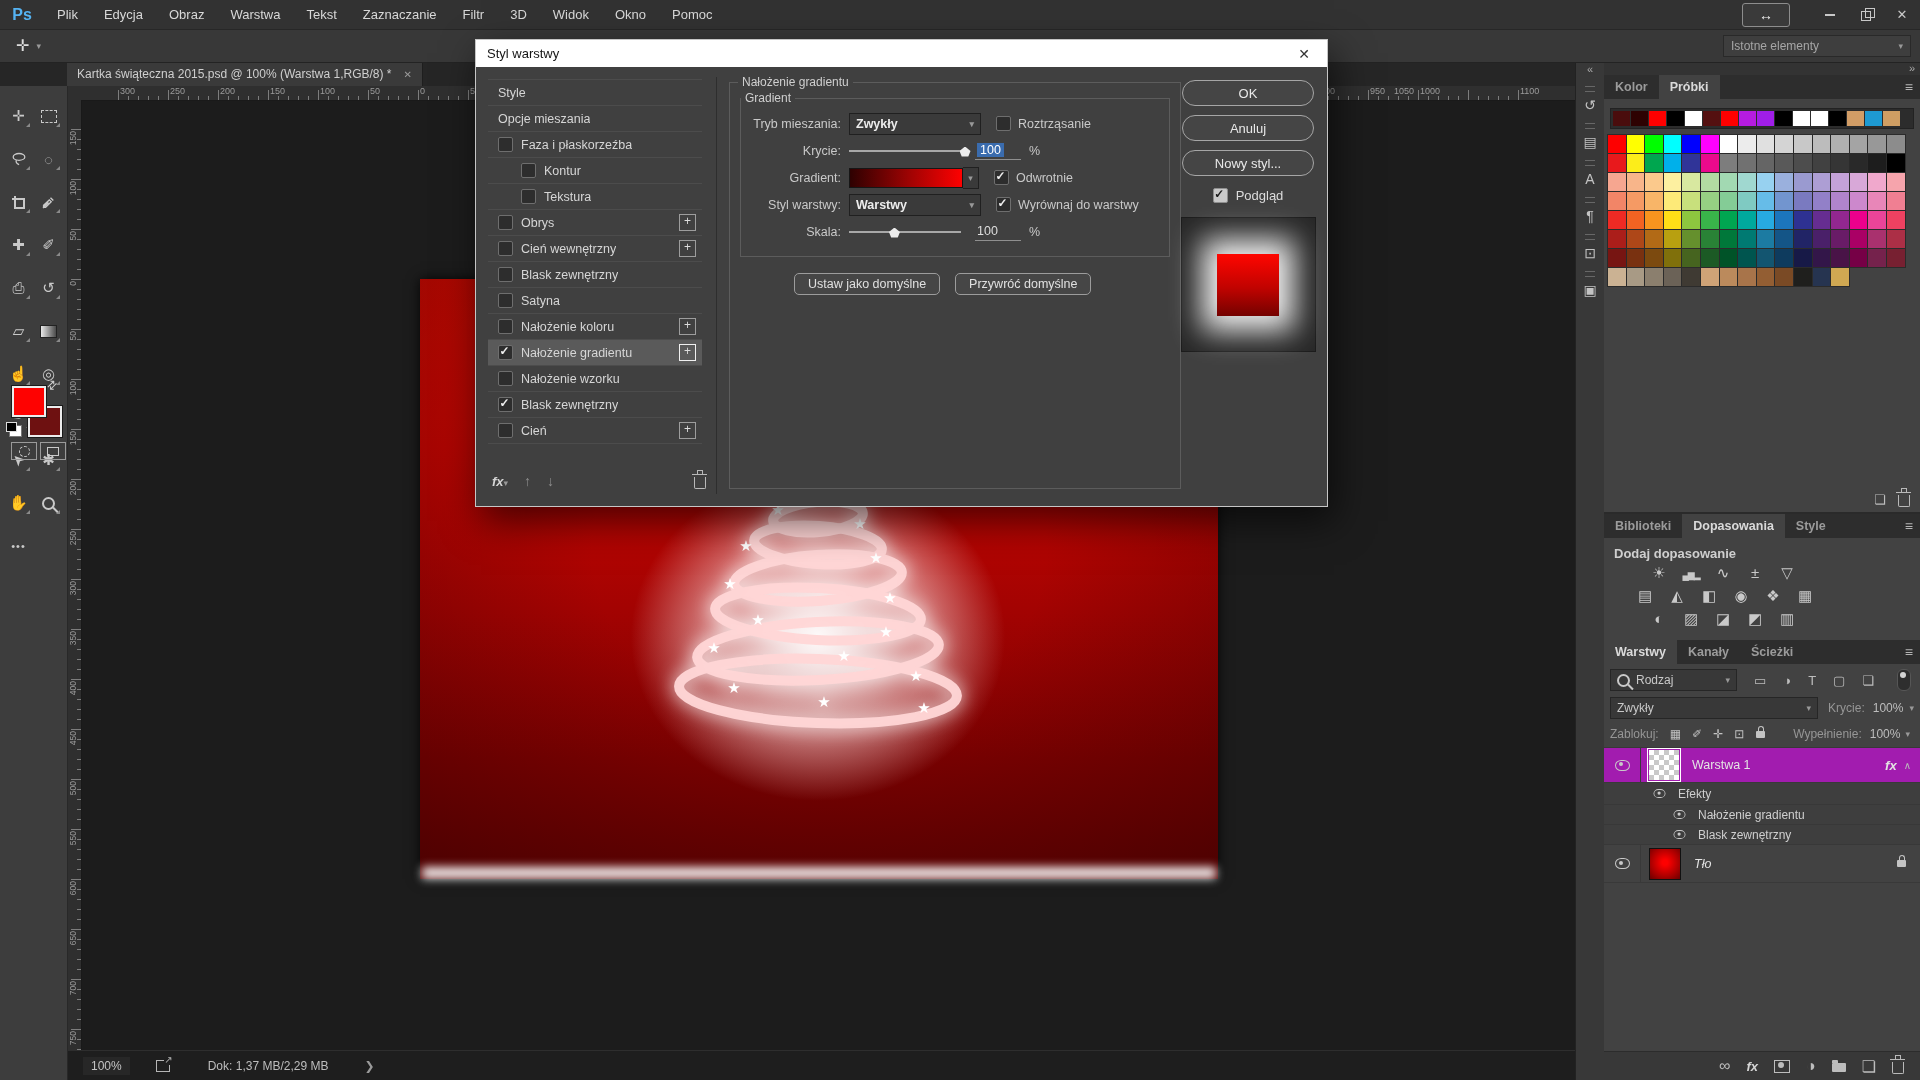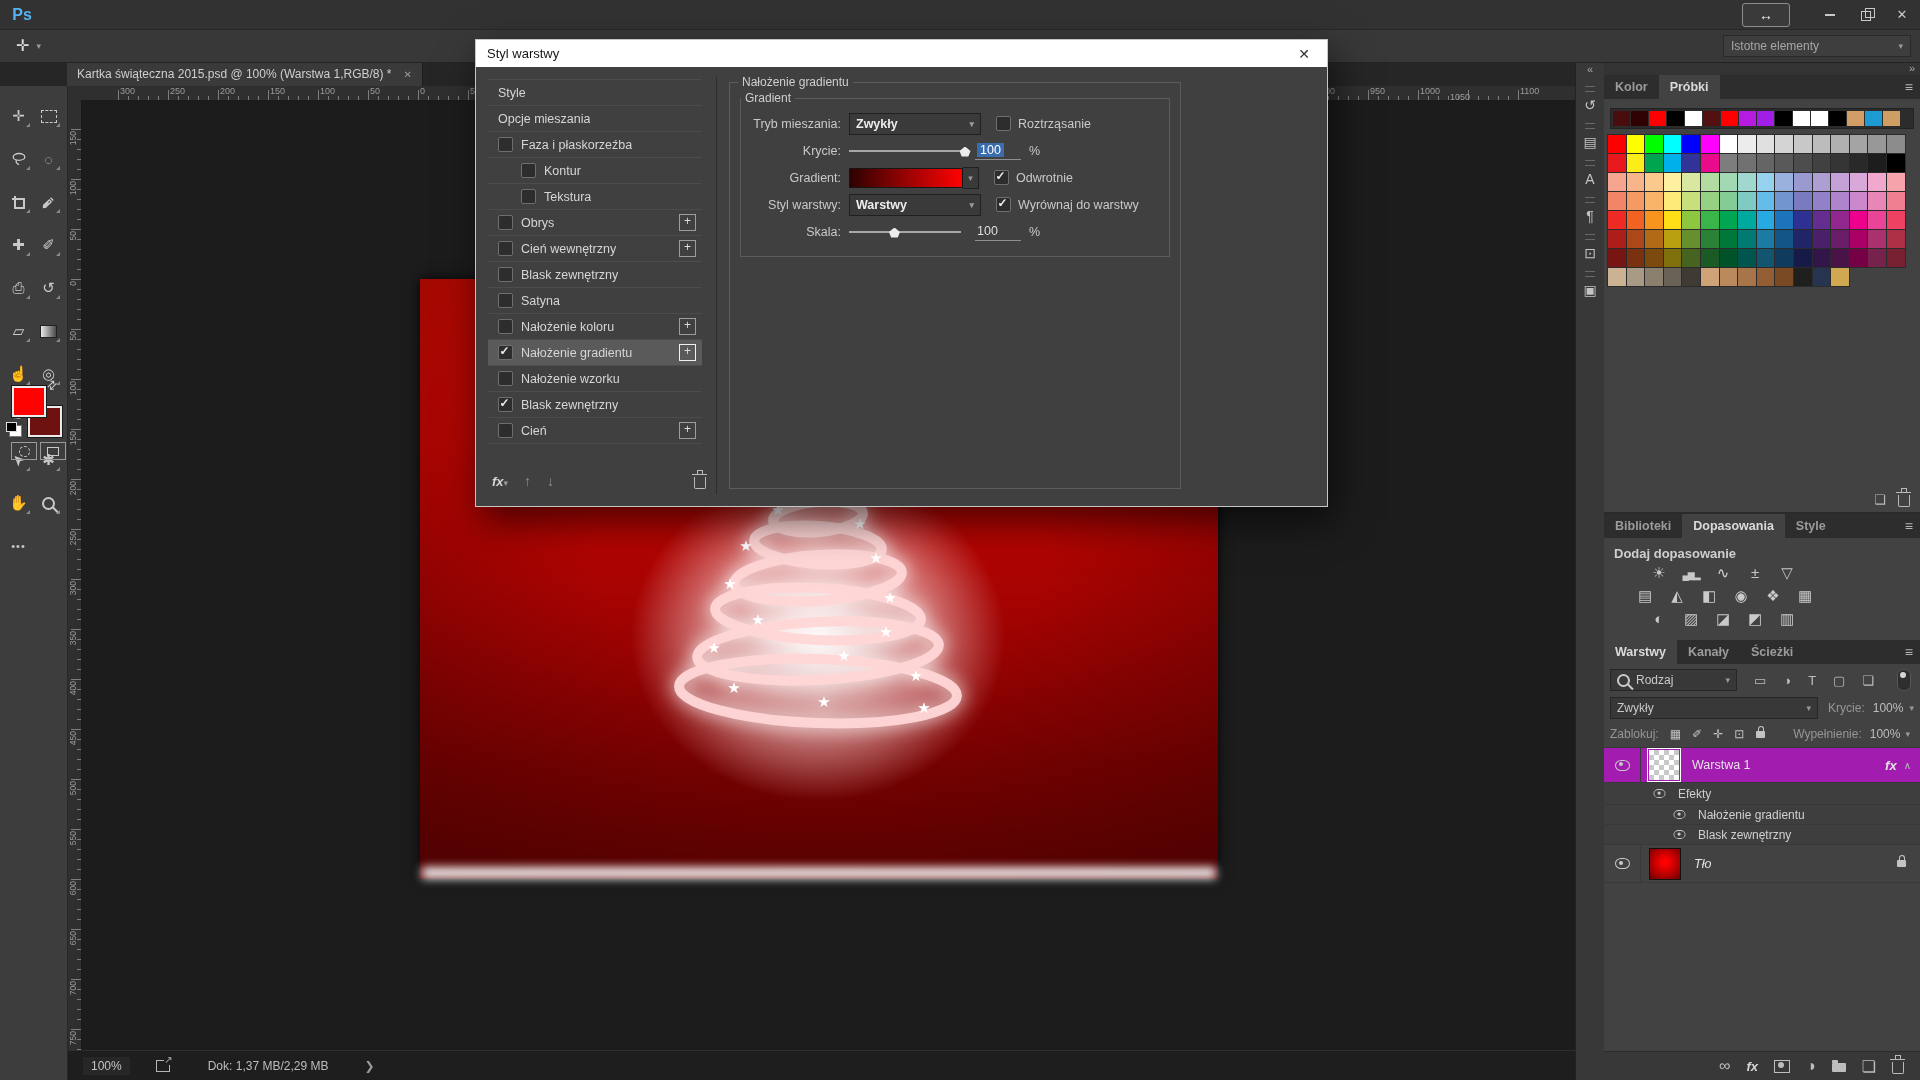--- a/index.html
+++ b/index.html
@@ -201,20 +201,33 @@
   #preview-box{width:133px;height:133px;background:#272727;border:1px solid #1b1b1b;display:flex;align-items:center;justify-content:center}
   #preview-square{width:62px;height:62px;box-shadow:0 0 28px 15px rgba(255,255,255,.93)}
 </style>
 </head>
 <body>
 
 <div id="app">
 
   <header id="menubar">
     <div id="ps-logo">Ps</div>
+    <nav id="menu-items">
+        <span class="menu-item">Plik</span>
+        <span class="menu-item">Edycja</span>
+        <span class="menu-item">Obraz</span>
+        <span class="menu-item">Warstwa</span>
+        <span class="menu-item">Tekst</span>
+        <span class="menu-item">Zaznaczanie</span>
+        <span class="menu-item">Filtr</span>
+        <span class="menu-item">3D</span>
+        <span class="menu-item">Widok</span>
+        <span class="menu-item">Okno</span>
+        <span class="menu-item">Pomoc</span>
+      </nav>
     <div id="win-controls">
       <div id="ws-toggle">↔</div>
       <div class="winbtn">
           <span class="min-glyph"></span>
         </div>
       <div class="winbtn">
           <span class="restore-glyph"></span>
         </div>
       <div class="winbtn">✕</div>
     </div>
@@ -479,21 +492,21 @@
       <div class="htick minor" style="left: 1307px;"></div>
       <div class="htick minor" style="left: 1317px;"></div>
       <div class="htick minor" style="left: 1327px;"></div>
       <div class="htick major" style="left: 1337px;"></div>
       <div class="hlabel" style="left: 1339px;">1000</div>
       <div class="htick minor" style="left: 1347px;"></div>
       <div class="htick minor" style="left: 1357px;"></div>
       <div class="htick minor" style="left: 1367px;"></div>
       <div class="htick minor" style="left: 1377px;"></div>
       <div class="htick major" style="left: 1387px;"></div>
-      <div class="hlabel" style="left: 1369px; margin-top: 6px;">1050</div>
+      <div class="hlabel" style="left: 1313px;">1050</div>
       <div class="htick minor" style="left: 1397px;"></div>
       <div class="htick minor" style="left: 1407px;"></div>
       <div class="htick minor" style="left: 1417px;"></div>
       <div class="htick minor" style="left: 1427px;"></div>
       <div class="htick major" style="left: 1437px;"></div>
       <div class="hlabel" style="left: 1439px;">1100</div>
     </div>
   <div id="vruler">
       <div class="vtick major" style="top: 29px;"></div>
       <div class="vlabel" style="top: 31px;">150</div>
@@ -1081,19 +1094,35 @@
                   <div class="track"></div>
                   <div class="thumb" id="sc-thumb" style="left: calc(33% - 5px);"></div>
                 </div>
               <span class="val-field">
                   <span>100</span>
                 </span>
               <span class="unit">%</span>
             </div>
           </fieldset>
 
+          <div class="g-buttons">
+            <button class="dlg-btn">Ustaw jako domyślne</button>
+            <button class="dlg-btn">Przywróć domyślne</button>
+          </div>
         </fieldset>
       </div>
 
+      <div id="dlg-right">
+        <button class="big-btn">OK</button>
+        <button class="big-btn">Anuluj</button>
+        <button class="big-btn">Nowy styl...</button>
+        <div id="preview-row">
+          <span class="cb light checked"></span>
+          <span>Podgląd</span>
+        </div>
+        <div id="preview-box">
+          <div id="preview-square" style="background: linear-gradient(rgb(255, 6, 0), rgb(192, 3, 0) 55%, rgb(116, 2, 0));"></div>
+        </div>
+      </div>
     </div>
   </div>
 
 </div>
 
 </body></html>

